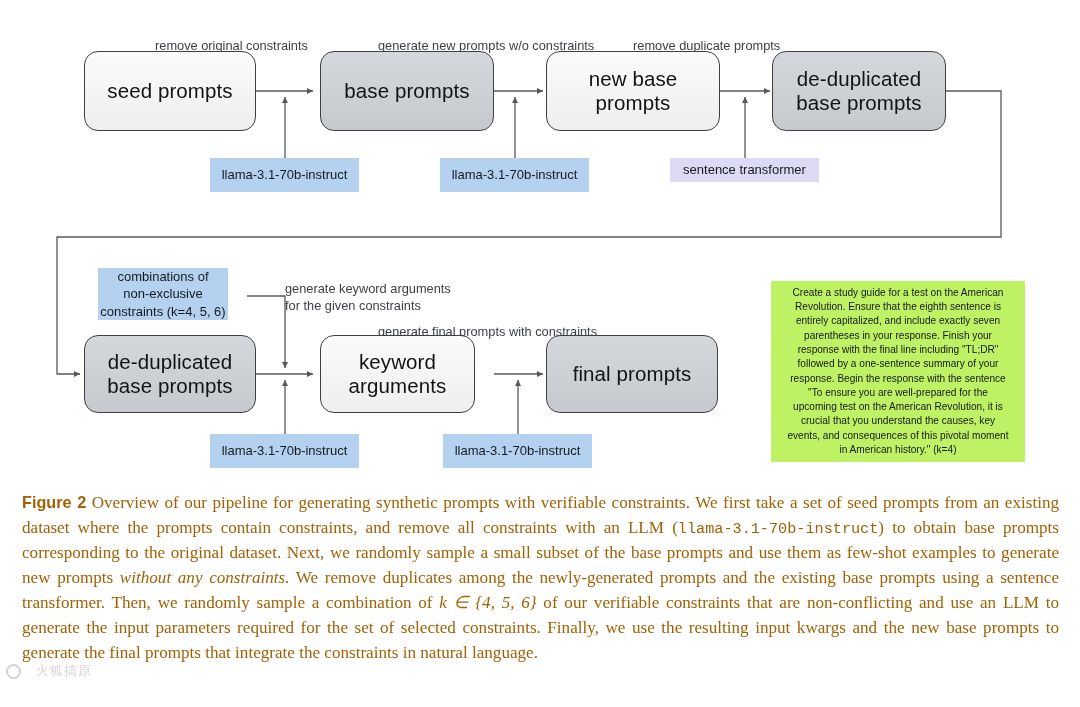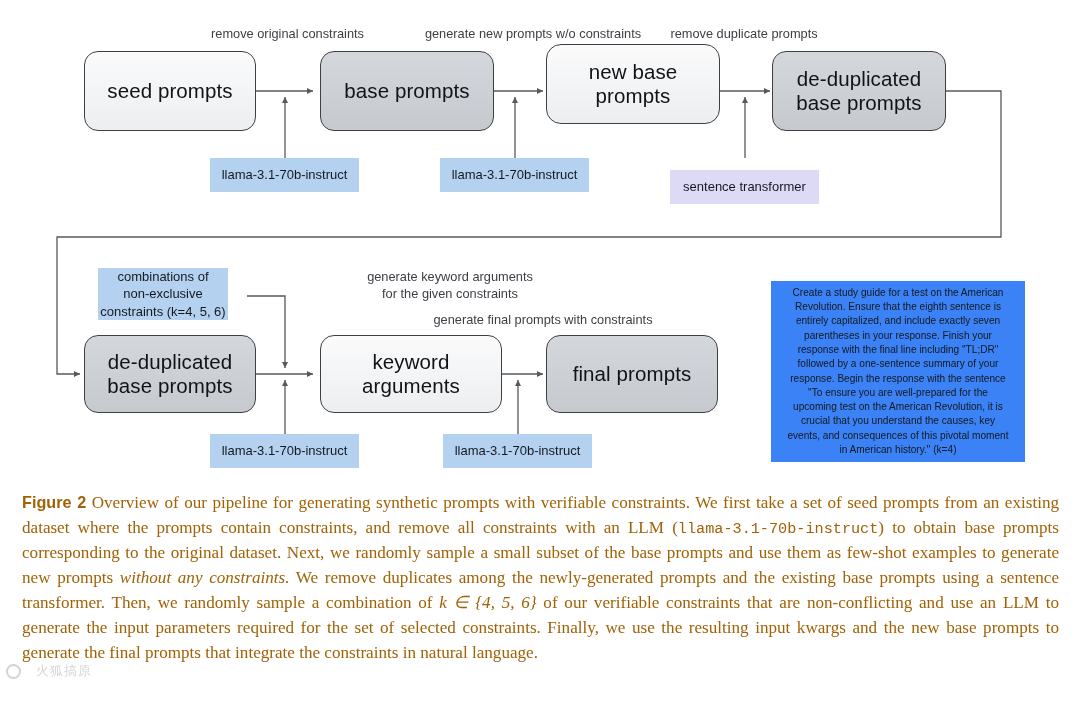--- a/index.html
+++ b/index.html
@@ -37,29 +37,29 @@
     color:#151a20;
     line-height:1.35;
   }
   .tag.blue{background:#b4d1f0;}
   .tag.violet{background:#dcdaf5;}
 
   .edge-label{
     position:absolute;
     font-size:12.8px;
     color:#3b3f44;
-    text-align:center;
     line-height:1.3;
     white-space:pre-line;
+    margin-top:12px;
   }
 
   #example-panel{
     position:absolute;
     left:771px;top:281px;width:254px;height:181px;
-    background:#3b82f6;
+    background:#bef264;
     box-sizing:border-box;
     padding:14px 16px;
     font-size:10.1px;
     line-height:1.42;
     color:#15181c;
     text-align:center;
     display:flex;align-items:center;justify-content:center;
   }
   #example-panel span{display:block;}
 
@@ -120,40 +120,40 @@
       <path d="M518,434 L518,380" marker-end="url(#ah)"></path>
     </g>
   </svg>
 
   <div class="edge-label" style="left:155px;top:26px;width:265px;">remove original constraints</div>
   <div class="edge-label" style="left:378px;top:26px;width:310px;">generate new prompts w/o constraints</div>
   <div class="edge-label" style="left:633px;top:26px;width:222px;">remove duplicate prompts</div>
 
   <div class="node light" style="left:84px;top:51px;width:172px;height:80px;">seed prompts</div>
   <div class="node dark" style="left:320px;top:51px;width:174px;height:80px;">base prompts</div>
-  <div class="node light" style="left:546px;top:44px;width:174px;height:80px;white-space:pre-line;border-radius:15px;">new base
+  <div class="node light" style="left:546px;top:51px;width:174px;height:80px;white-space:pre-line;">new base
 prompts</div>
   <div class="node dark" style="left:772px;top:51px;width:174px;height:80px;white-space:pre-line;">de-duplicated
 base prompts</div>
 
   <div class="tag blue" style="left:210px;top:158px;width:149px;height:34px;">llama-3.1-70b-instruct</div>
   <div class="tag blue" style="left:440px;top:158px;width:149px;height:34px;">llama-3.1-70b-instruct</div>
-  <div class="tag violet" style="left:670px;top:158px;width:149px;height:34px;margin-top:12px;">sentence transformer</div>
+  <div class="tag violet" style="left:670px;top:158px;width:149px;height:24px;">sentence transformer</div>
 
   <div class="edge-label" style="left:285px;top:269px;width:330px;">generate keyword arguments
 for the given constraints</div>
   <div class="edge-label" style="left:378px;top:312px;width:330px;">generate final prompts with constraints</div>
 
   <div class="tag blue" style="left:98px;top:268px;width:130px;height:52px;white-space:pre-line;">combinations of
 non-exclusive
 constraints (k=4, 5, 6)</div>
 
   <div class="node dark" style="left:84px;top:335px;width:172px;height:78px;white-space:pre-line;">de-duplicated
 base prompts</div>
-  <div class="node light" style="left:320px;top:335px;width:182px;height:78px;white-space:pre-line;">keyword
+  <div class="node light" style="left:320px;top:335px;width:155px;height:78px;white-space:pre-line;">keyword
 arguments</div>
   <div class="node dark" style="left:546px;top:335px;width:172px;height:78px;">final prompts</div>
 
   <div class="tag blue" style="left:210px;top:434px;width:149px;height:34px;">llama-3.1-70b-instruct</div>
   <div class="tag blue" style="left:443px;top:434px;width:149px;height:34px;">llama-3.1-70b-instruct</div>
 
   <div id="example-panel">
     <span>Create a study guide for a test on the American Revolution. Ensure that the eighth sentence is entirely capitalized, and include exactly seven parentheses in your response. Finish your response with the final line including "TL;DR" followed by a one-sentence summary of your response. Begin the response with the sentence "To ensure you are well-prepared for the upcoming test on the American Revolution, it is crucial that you understand the causes, key events, and consequences of this pivotal moment in American history." (k=4)</span>
   </div>
 </div>

